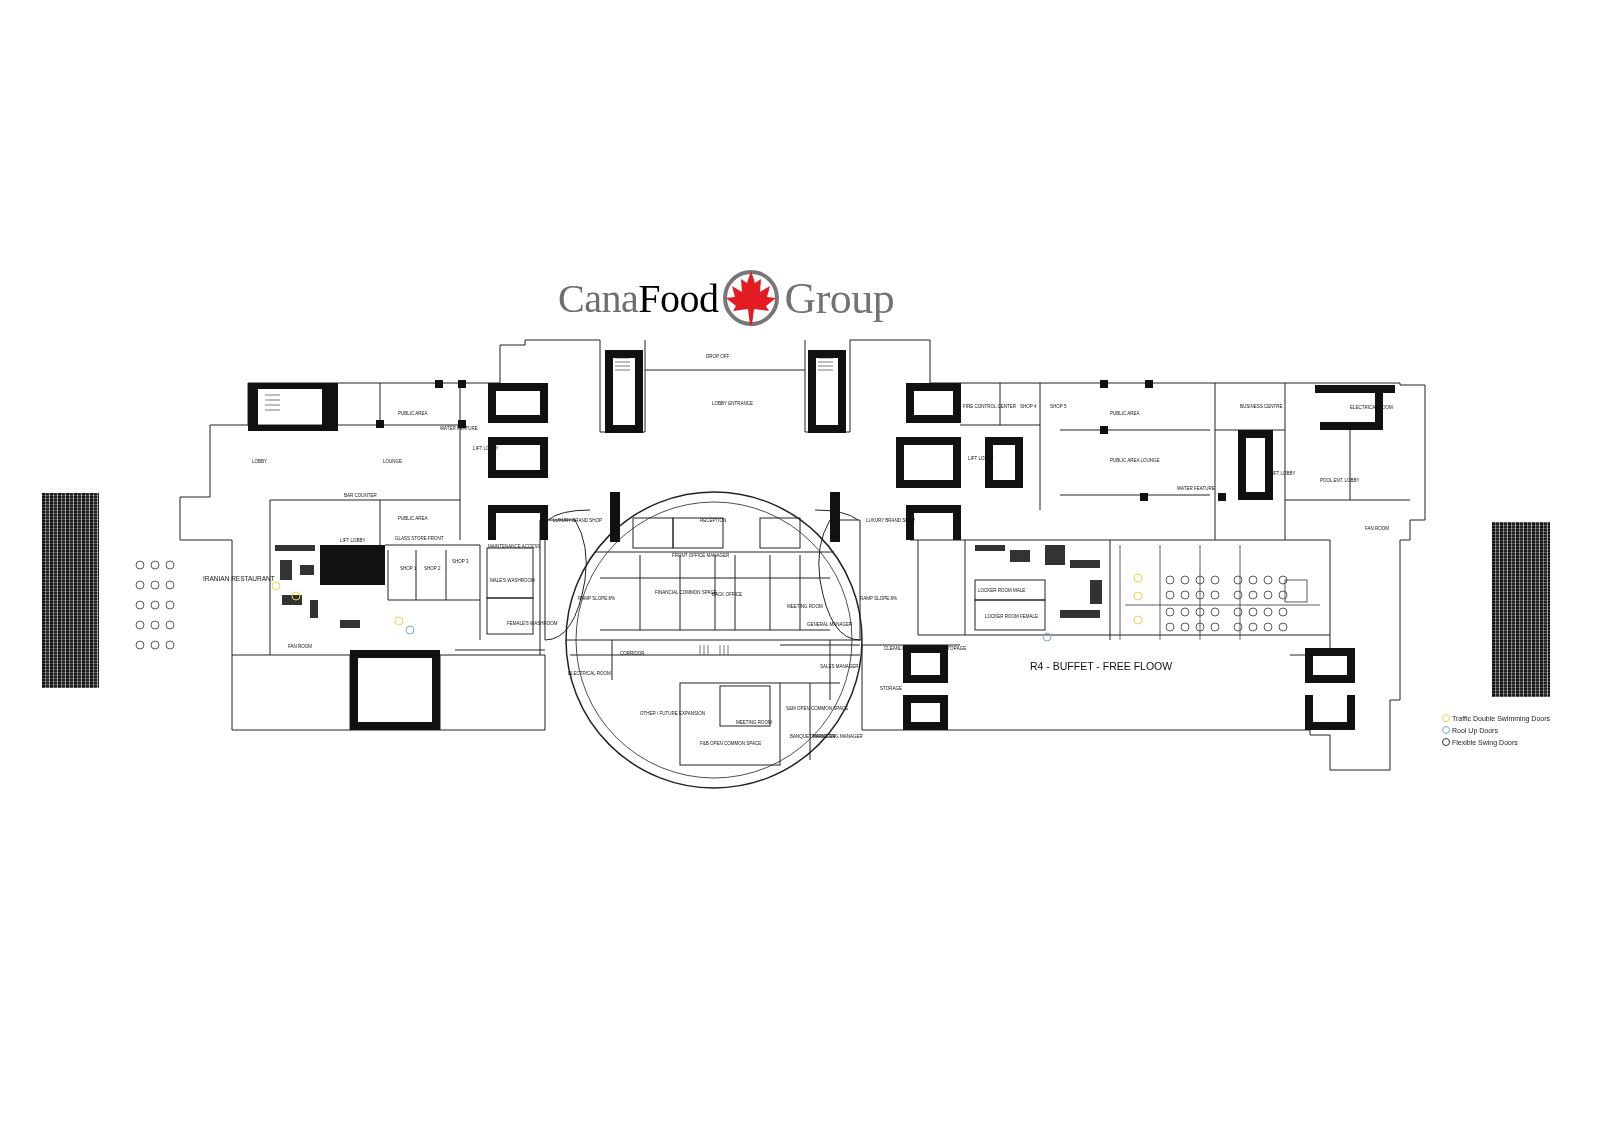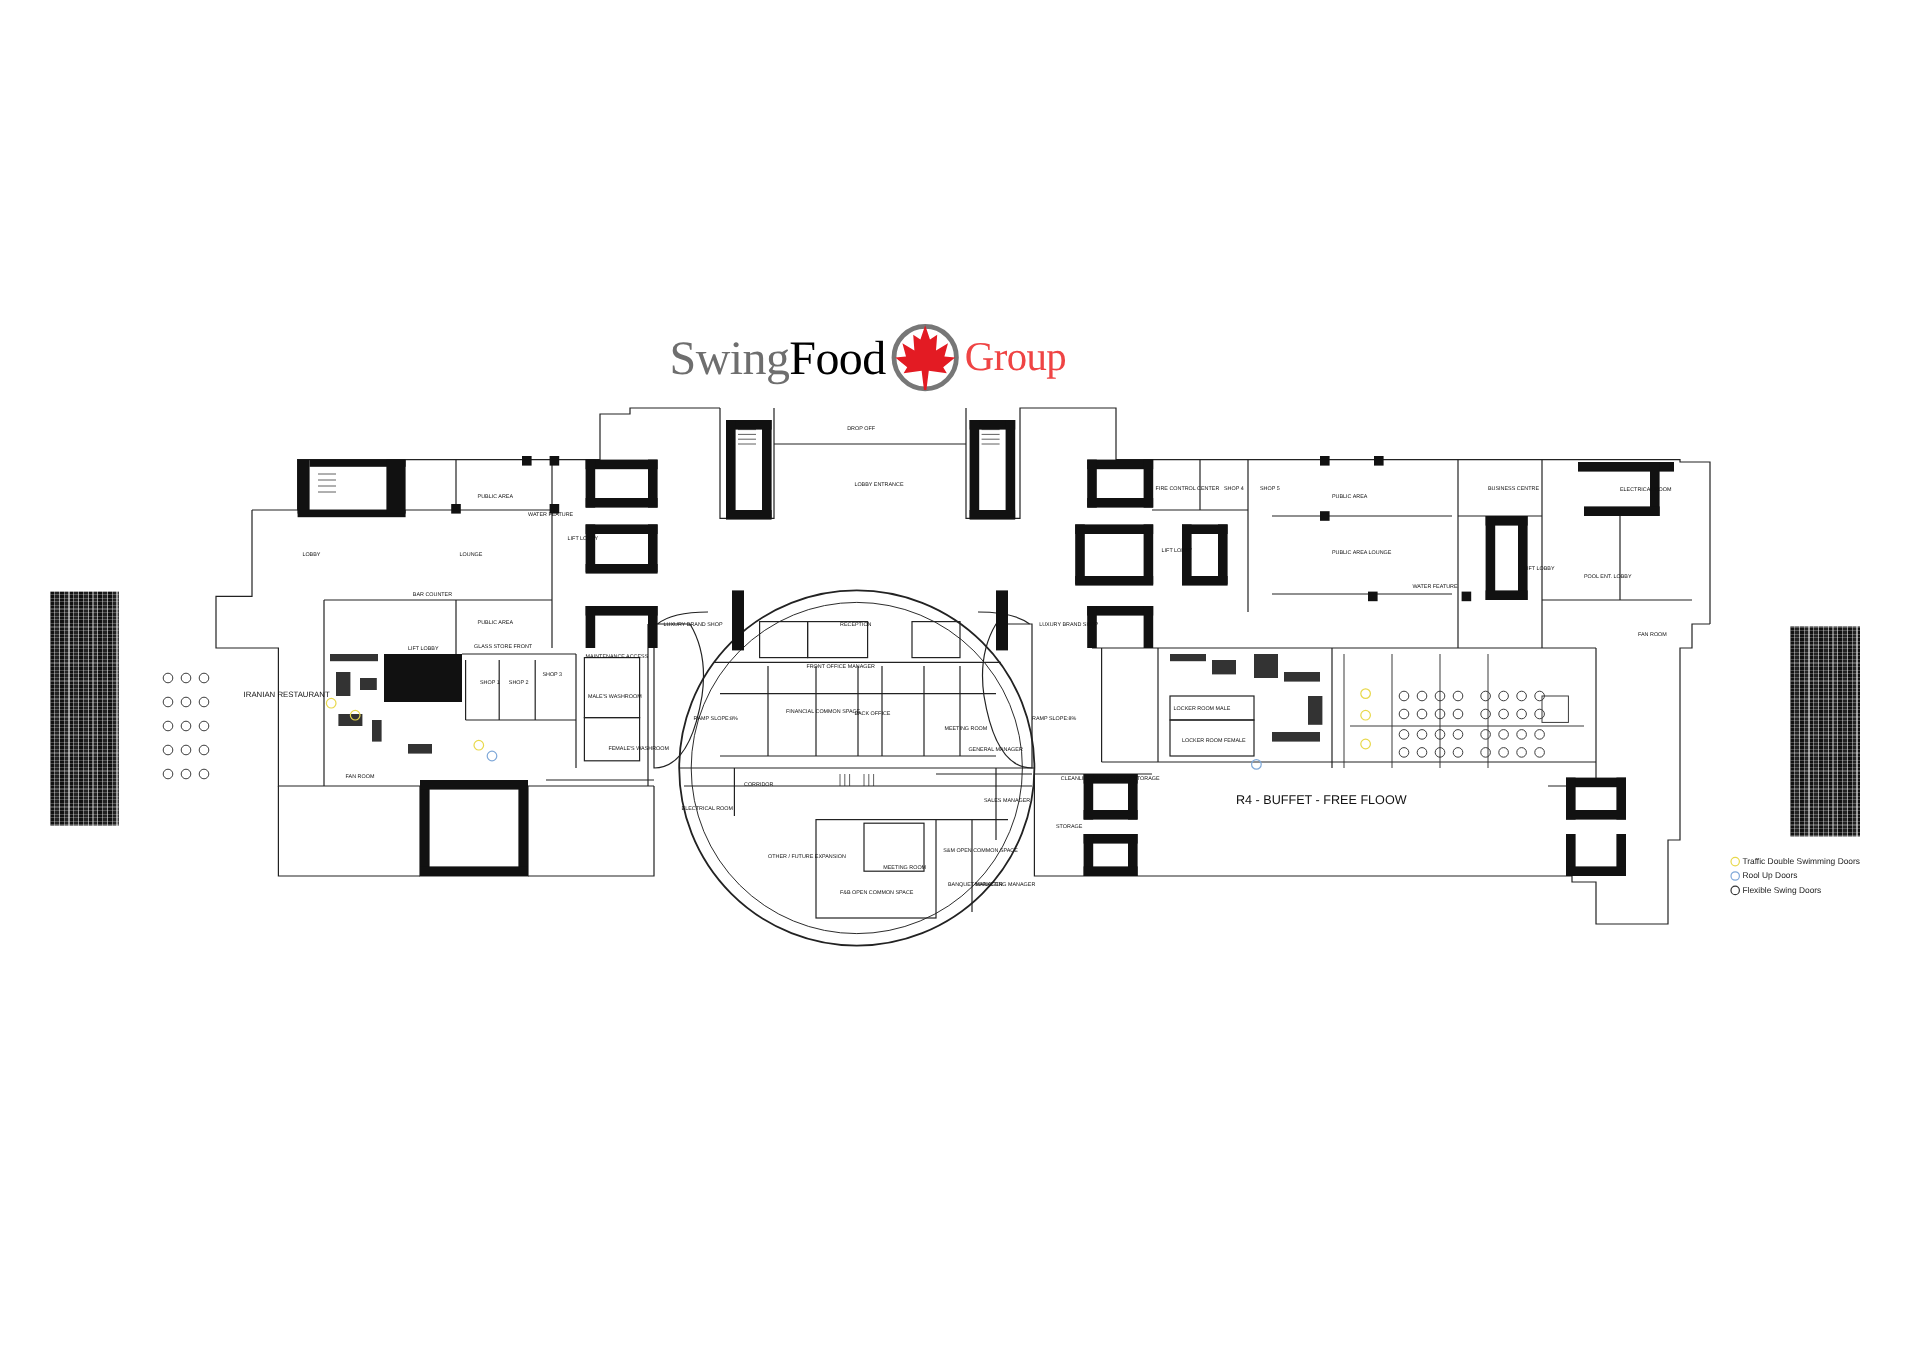--- a/index.html
+++ b/index.html
@@ -1,34 +1,34 @@
 <!DOCTYPE html>
 <html><head>
 <meta charset="utf-8">
 <style>
   html, body { margin:0; padding:0; background:#ffffff; }
   body { width:1600px; height:1132px; position:relative; overflow:hidden; font-family:"Liberation Sans", sans-serif; }
   .logo { position:absolute; left:558px; top:266px; height:64px; display:flex; align-items:center; }
   .logo .cana { font-family:"Liberation Serif", serif; font-size:40px; color:#6e6e6e; letter-spacing:-0.5px; }
   .logo .food { font-family:"Liberation Serif", serif; font-size:40px; color:#000000; letter-spacing:-0.5px; }
-  .logo .group { font-family:"Liberation Serif", serif; font-size:34px; color:#ef4444; letter-spacing:-0.5px; }
+  .logo .group { font-family:"Liberation Serif", serif; font-size:44px; color:#737373; letter-spacing:-0.5px; }
   .logo .leaf { width:62px; height:62px; margin:0 2px; }
   svg.plan { position:absolute; left:0; top:0; }
   .lbl { font-family:"Liberation Sans", sans-serif; fill:#111; }
   .legend { position:absolute; left:1442px; top:712px; font-size:7px; color:#222; font-family:"Liberation Sans", sans-serif; }
   .legend .row { display:flex; align-items:center; height:12px; }
   .legend .circ { width:8px; height:8px; border-radius:50%; border:1px solid #333; margin-right:2px; box-sizing:border-box; }
   .schedule { position:absolute; background:repeating-linear-gradient(90deg,#111 0 3px,#777 3px 4px,#222 4px 7px,#999 7px 8px); }
   .schedule::after { content:""; position:absolute; inset:0; background:repeating-linear-gradient(0deg,rgba(255,255,255,.25) 0 1px,transparent 1px 3px); }
 </style>
 </head>
 <body>
 
 <div class="logo">
-  <span class="cana">Swing</span>
+  <span class="cana">Cana</span>
   <span class="food">Food</span>
   <svg class="leaf" viewBox="0 0 62 62">
     <circle cx="31" cy="31" r="26" fill="none" stroke="#777" stroke-width="4"></circle>
     <path d="M31 4 L35 16 L41 12 L40 25 L50 19 L47 30 L56 31 L46 39 L49 44 L34 42 L32 58 L30 58 L28 42 L13 44 L16 39 L6 31 L15 30 L12 19 L22 25 L21 12 L27 16 Z" fill="#e31b23"></path>
   </svg>
   <span class="group">Group</span>
 </div>
 
 <div class="schedule" style="left:42px;top:493px;width:57px;height:195px;"></div>
 <div class="schedule" style="left:1492px;top:522px;width:58px;height:175px;"></div>

